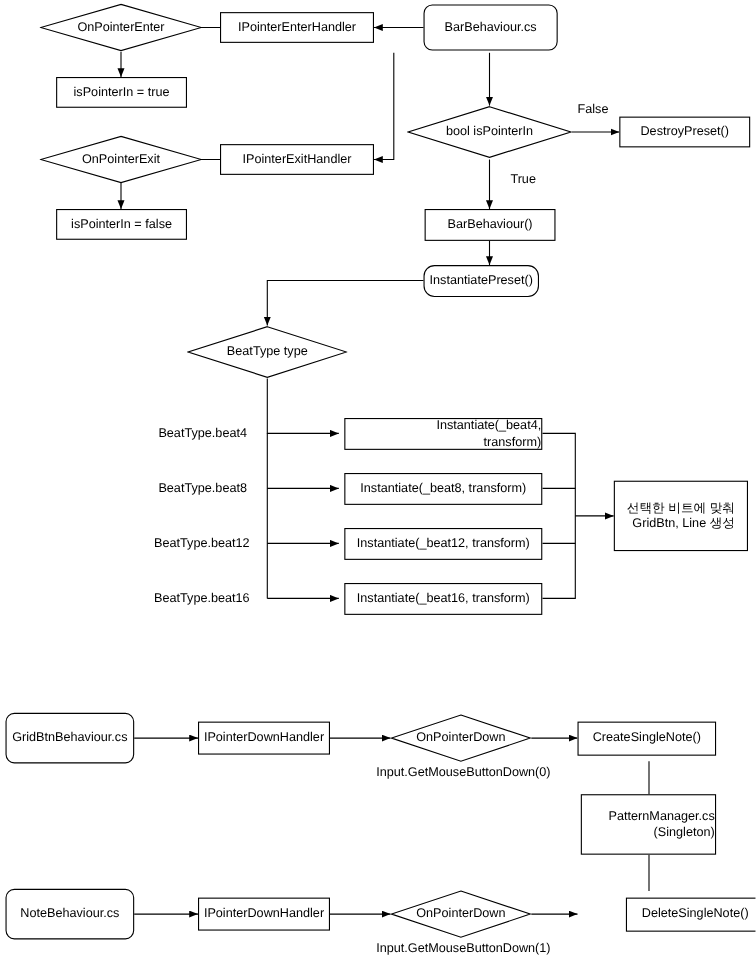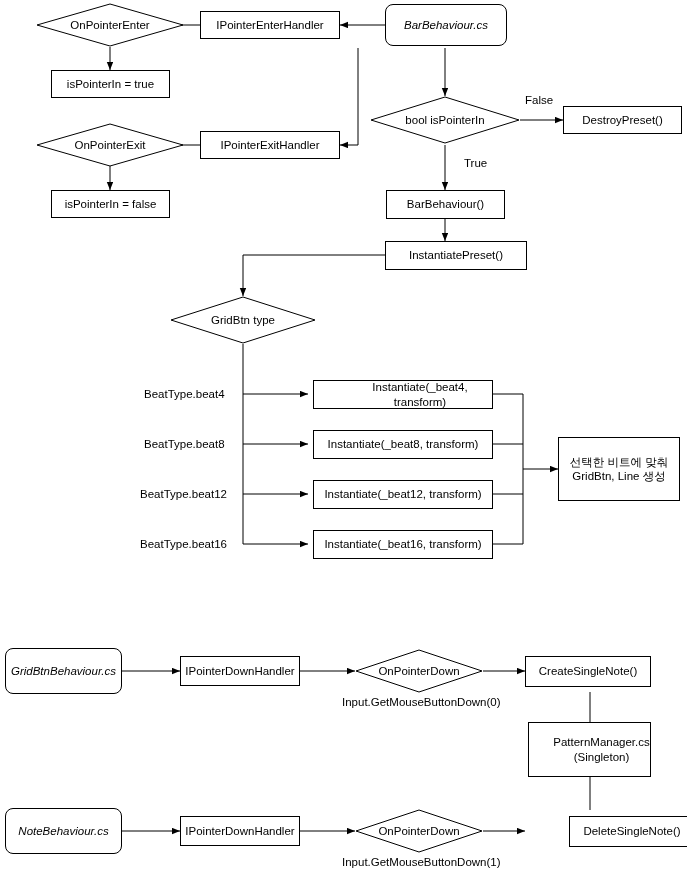--- a/index.html
+++ b/index.html
@@ -24,35 +24,34 @@
     width: 687px;
     height: 881px;
     pointer-events: none;
   }
   .node {
     position: absolute;
     box-sizing: border-box;
     display: flex;
     align-items: center;
     justify-content: center;
-    text-align: center;
+    text-align: right;
     font-size: 11.5px;
     color: #000000;
     line-height: 1.25;
   }
   .rect {
     border: 1px solid #000000;
     background: #ffffff;
     border-radius: 0;
   }
   .round {
     border: 1px solid #000000;
     background: #ffffff;
     border-radius: 8px;
-    font-style: italic;
   }
   .diamond-wrap {
     position: absolute;
     box-sizing: border-box;
   }
   .diamond-shape {
     position: absolute;
     left: 0; top: 0;
     width: 100%;
     height: 100%;
@@ -202,29 +201,29 @@
   <div class="edge-label" style="left:463px; top:157px;">True</div>
 
   <div class="node rect" style="left:563px; top:106px; width:119px; height:28px;">
     <span>DestroyPreset()</span>
   </div>
 
   <div class="node rect" style="left:386px; top:190px; width:119px; height:29px;">
     <span>BarBehaviour()</span>
   </div>
 
-  <div class="node rect" style="left:385px; top:241px; width:142px; height:29px;">
+  <div class="node rect" style="left:385px; top:241px; width:105px; height:29px;border-radius:10px;">
     <span>InstantiatePreset()</span>
   </div>
 
   <div class="diamond-wrap" style="left:170px; top:296px; width:146px; height:48px;">
     <svg class="diamond-shape" viewBox="0 0 146 48" preserveAspectRatio="none">
       <polygon points="73,1 145,24 73,47 1,24" fill="#ffffff" stroke="#000000" stroke-width="1"></polygon>
     </svg>
-    <div class="diamond-label">GridBtn type</div>
+    <div class="diamond-label">BeatType type</div>
   </div>
 
   <div class="edge-label" style="left:143px; top:388px;">BeatType.beat4</div>
   <div class="edge-label" style="left:143px; top:438px;">BeatType.beat8</div>
   <div class="edge-label" style="left:139px; top:488px;">BeatType.beat12</div>
   <div class="edge-label" style="left:139px; top:538px;">BeatType.beat16</div>
 
   <div class="node rect" style="left:313px; top:380px; width:180px; height:29px;padding-left:34px;">
     <span>Instantiate(_beat4, transform)</span>
   </div>

